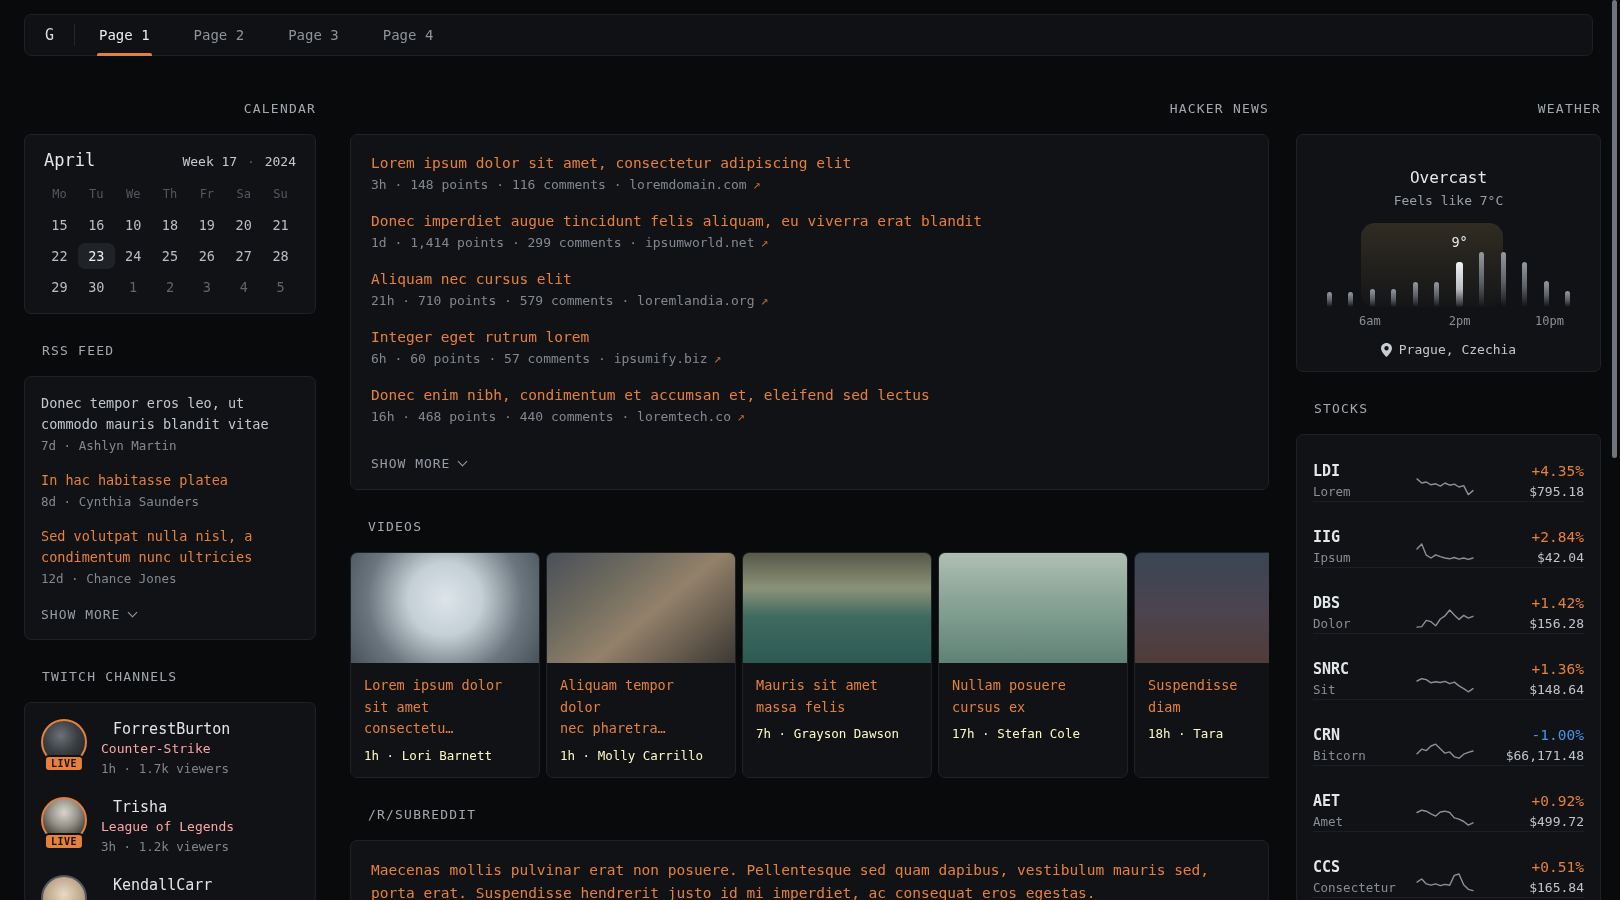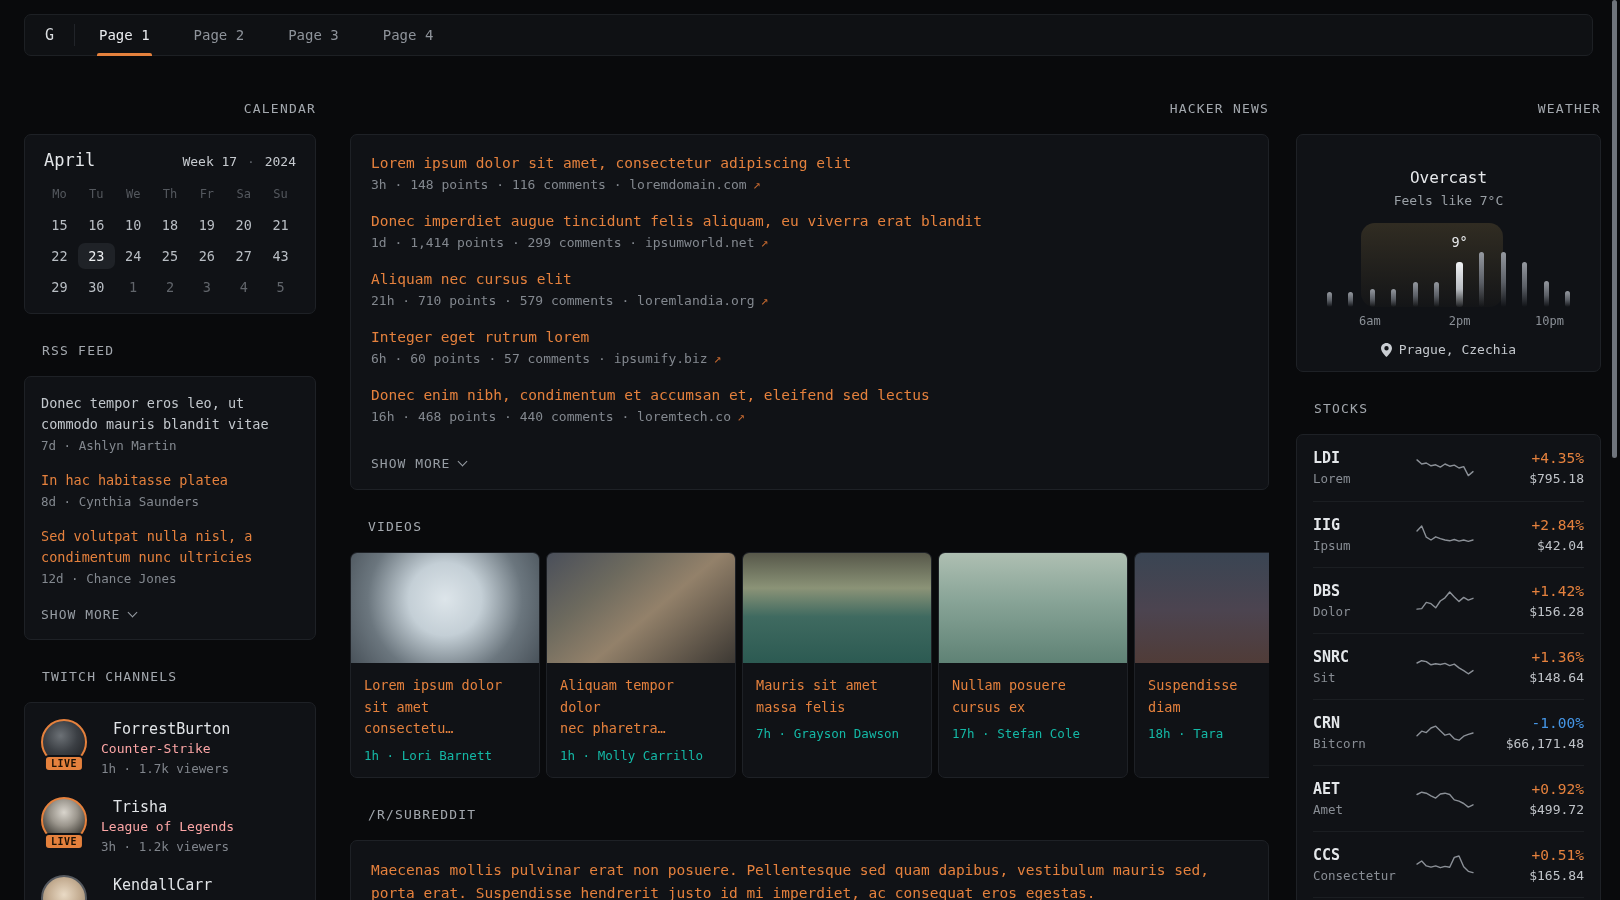--- a/index.html
+++ b/index.html
@@ -93,21 +93,21 @@
   .video-card { flex: 0 0 190px; background: #101216; border: 1px solid #1e2126;
                 border-radius: 7px; overflow: hidden; cursor: pointer; }
   .vthumb { height: 110px; }
   .vt1 { background: radial-gradient(circle at 50% 42%, #dde5ea 0%, #c4cfd6 32%, #6b767e 68%, #49525a 100%); }
   .vt2 { background: linear-gradient(140deg, #4a4f5a 0%, #6d6a5e 30%, #93816a 55%, #3c3833 100%); }
   .vt3 { background: linear-gradient(180deg, #57584a 0%, #8b9377 32%, #3f6a60 58%, #2c5a52 100%); }
   .vt4 { background: linear-gradient(180deg, #aebfb2 0%, #87a396 45%, #5f8275 100%); }
   .vt5 { background: linear-gradient(180deg, #3a4553 0%, #4c4450 52%, #503c38 100%); }
   .vbody { padding: 12px 13px 14px; }
   .vtitle { font-size: 13.5px; line-height: 21.5px; color: #e5813d; white-space: pre-line; }
-  .vmeta { margin-top: 8px; font-size: 12.5px; color: #14b8a6; }
+  .vmeta { margin-top: 8px; font-size: 12.5px; color: #fef9c3; }
 
   
   .wx-card { padding: 33px 16px 14px; text-align: center; }
   .wx-cond { font-size: 16px; color: #e6e8eb; }
   .wx-feels { margin-top: 6px; font-size: 13px; color: #9aa0a6; }
   .wx-chart { position: relative; height: 84px; margin: 15px 12px 0; }
   .wx-day { position: absolute; left: 14.5%; width: 57.5%; top: 0; bottom: 0; border-radius: 14px;
             background: linear-gradient(180deg, rgba(210,174,95,.17), rgba(210,174,95,.02)); }
   .wx-bars { position: absolute; inset: 0; display: flex; justify-content: space-between;
              align-items: flex-end; padding: 0 2px; }
@@ -119,21 +119,21 @@
              font-size: 13.5px; color: #e8eaec; }
   .wx-labels { position: relative; height: 17px; margin: 7px 12px 0;
                font-size: 12px; color: #8b9097; }
   .wx-labels span { position: absolute; transform: translateX(-50%); }
   .wxl-0 { left: 18.2%; } .wxl-1 { left: 54.5%; } .wxl-2 { left: 90.9%; }
   .wx-loc { margin-top: 11px; font-size: 13px; color: #c3c7cc;
             display: flex; align-items: center; justify-content: center; gap: 7px; }
 
   
   .stocks-card { padding: 0 16px; }
-  .stock-row { display: flex; align-items: center; height: 66px; border-top: 1px solid #1b1e22; cursor: pointer; }
+  .stock-row { display: flex; align-items: flex-end; height: 66px; border-top: 1px solid #1b1e22; cursor: pointer; }
   .stock-row:first-child { border-top: none; }
   .st-id { width: 98px; }
   .st-ticker { font-size: 15px; font-weight: bold; color: #e4e7ea; line-height: 21px; }
   .st-name { font-size: 12.5px; color: #888d94; line-height: 19px; }
   .st-sparkbox { flex: 1; display: flex; justify-content: center; }
   svg.spark { width: 64px; height: 28px; }
   .st-right { width: 106px; text-align: right; }
   .st-chg { font-size: 14.5px; color: #e5813d; line-height: 21px; }
   .st-chg.neg { color: #4596e6; }
   .st-price { font-size: 13px; color: #c0c4c9; line-height: 19px; }
@@ -183,21 +183,21 @@
           <div class="cal-cell">18</div>
           <div class="cal-cell">19</div>
           <div class="cal-cell">20</div>
           <div class="cal-cell">21</div>
           <div class="cal-cell">22</div>
           <div class="cal-cell sel">23</div>
           <div class="cal-cell">24</div>
           <div class="cal-cell">25</div>
           <div class="cal-cell">26</div>
           <div class="cal-cell">27</div>
-          <div class="cal-cell">43</div>
+          <div class="cal-cell">28</div>
           <div class="cal-cell">29</div>
           <div class="cal-cell">30</div>
           <div class="cal-cell dim">1</div>
           <div class="cal-cell dim">2</div>
           <div class="cal-cell dim">3</div>
           <div class="cal-cell dim">4</div>
           <div class="cal-cell dim">5</div>
         </div>
     </div>
 

